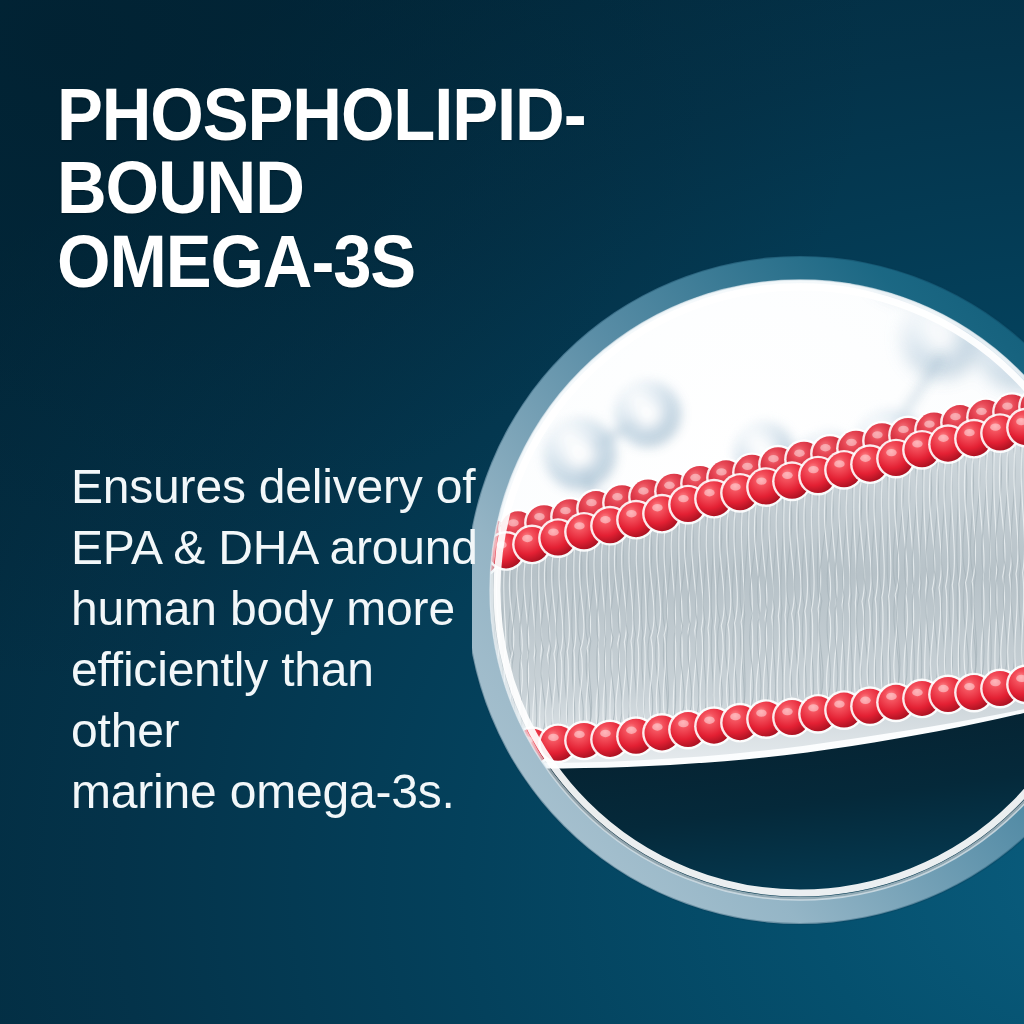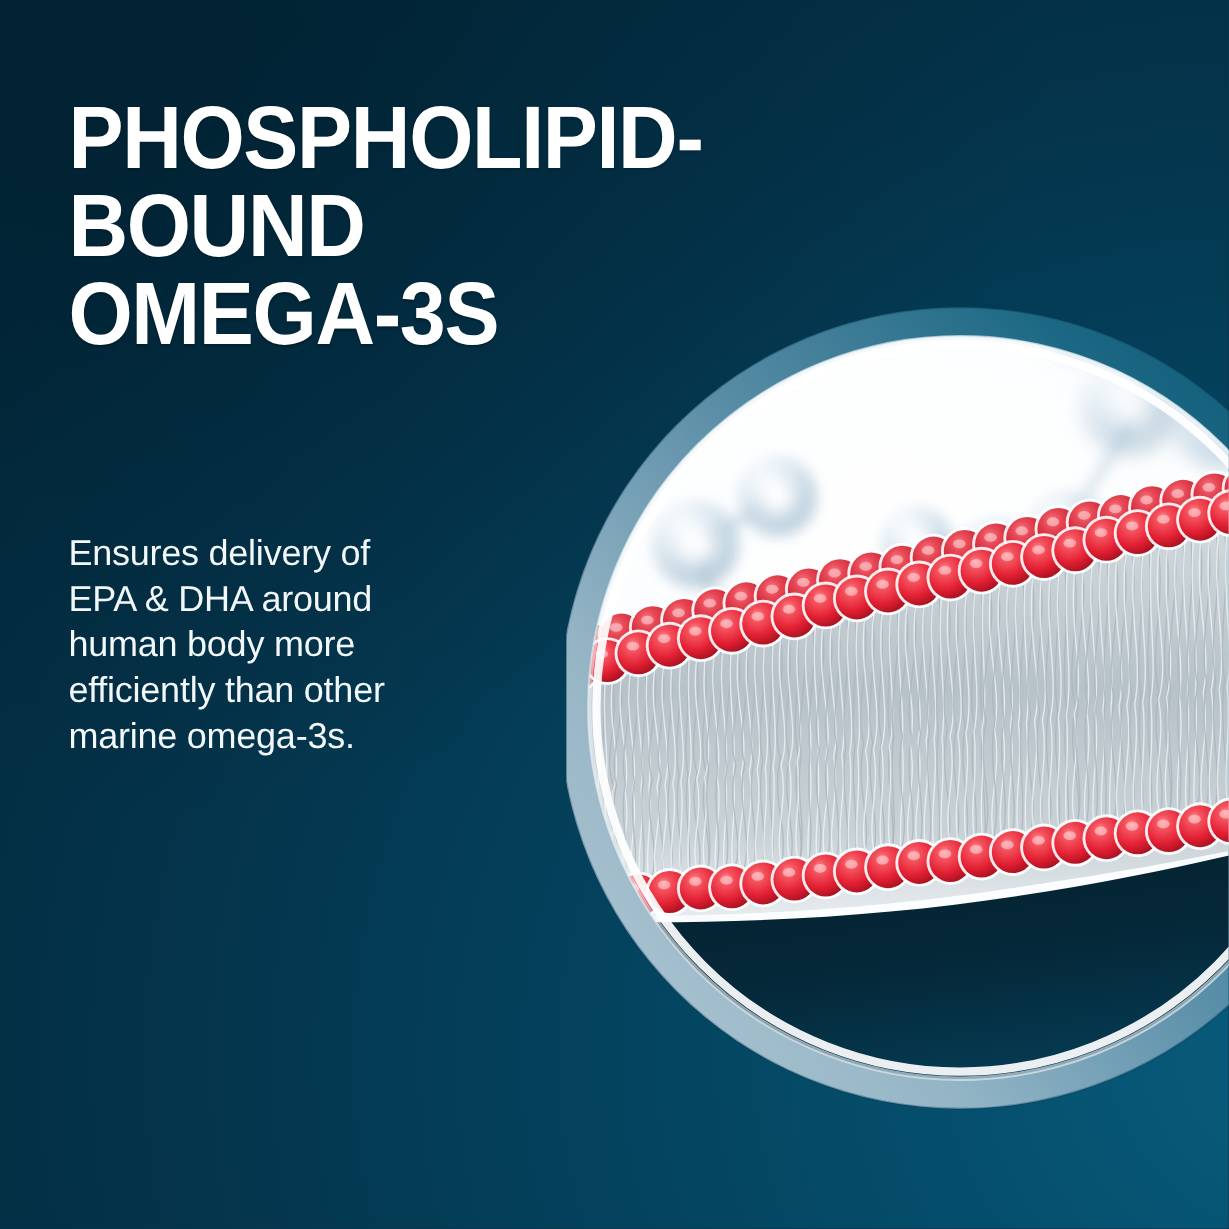--- a/index.html
+++ b/index.html
@@ -3,21 +3,21 @@
 <meta charset="utf-8">
 <style>
   html,body{margin:0;padding:0;background:#0a1a22;}
   *{box-sizing:border-box;}
 
   .stage{
     position:relative;
     width:1024px;height:1024px;
     overflow:hidden;
     font-family:"Liberation Sans", sans-serif;
-    background:#0c4a6e;
+    background:#ef4444;
   }
 
   
   .bg-base{
     position:absolute;inset:0;
     background:#04334a;
   }
   .bg-glow{
     position:absolute;inset:0;
     background:
@@ -44,26 +44,26 @@
     font-size:74px;
     line-height:.99;
     letter-spacing:-1.2px;
     transform:scaleX(.93);
     transform-origin:left top;
     text-transform:uppercase;
     white-space:pre-line;
     text-shadow:0 1px 2px rgba(0,0,0,.25);
   }
   .subcopy{
-    margin:0;
+    margin:14px;
     position:absolute;
     left:57px; top:443px;
     width:420px;
     color:#f2f7f9;
-    font-size:30px;
+    font-size:48px;
     line-height:1.27;
     font-weight:400;
     letter-spacing:-.2px;
     white-space:pre-line;
     z-index:30;
   }
 
   
   .logo{
     position:absolute;

